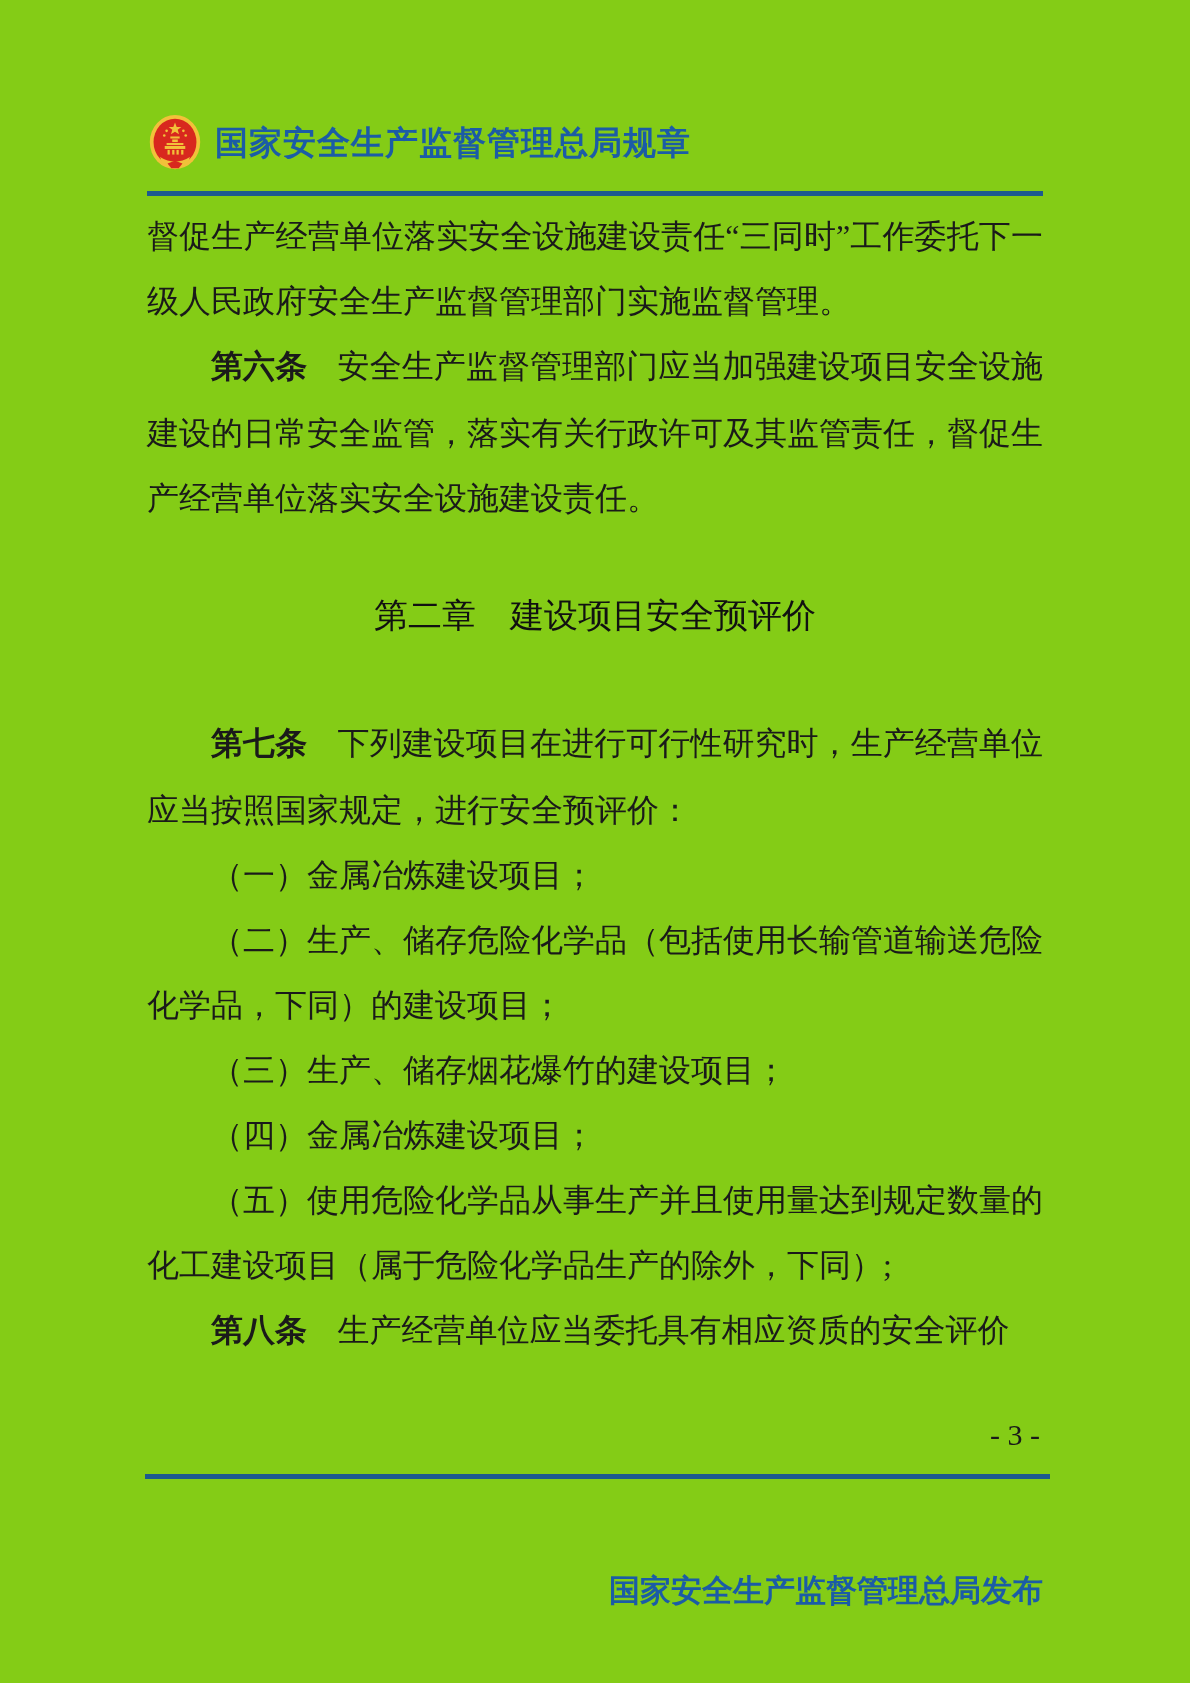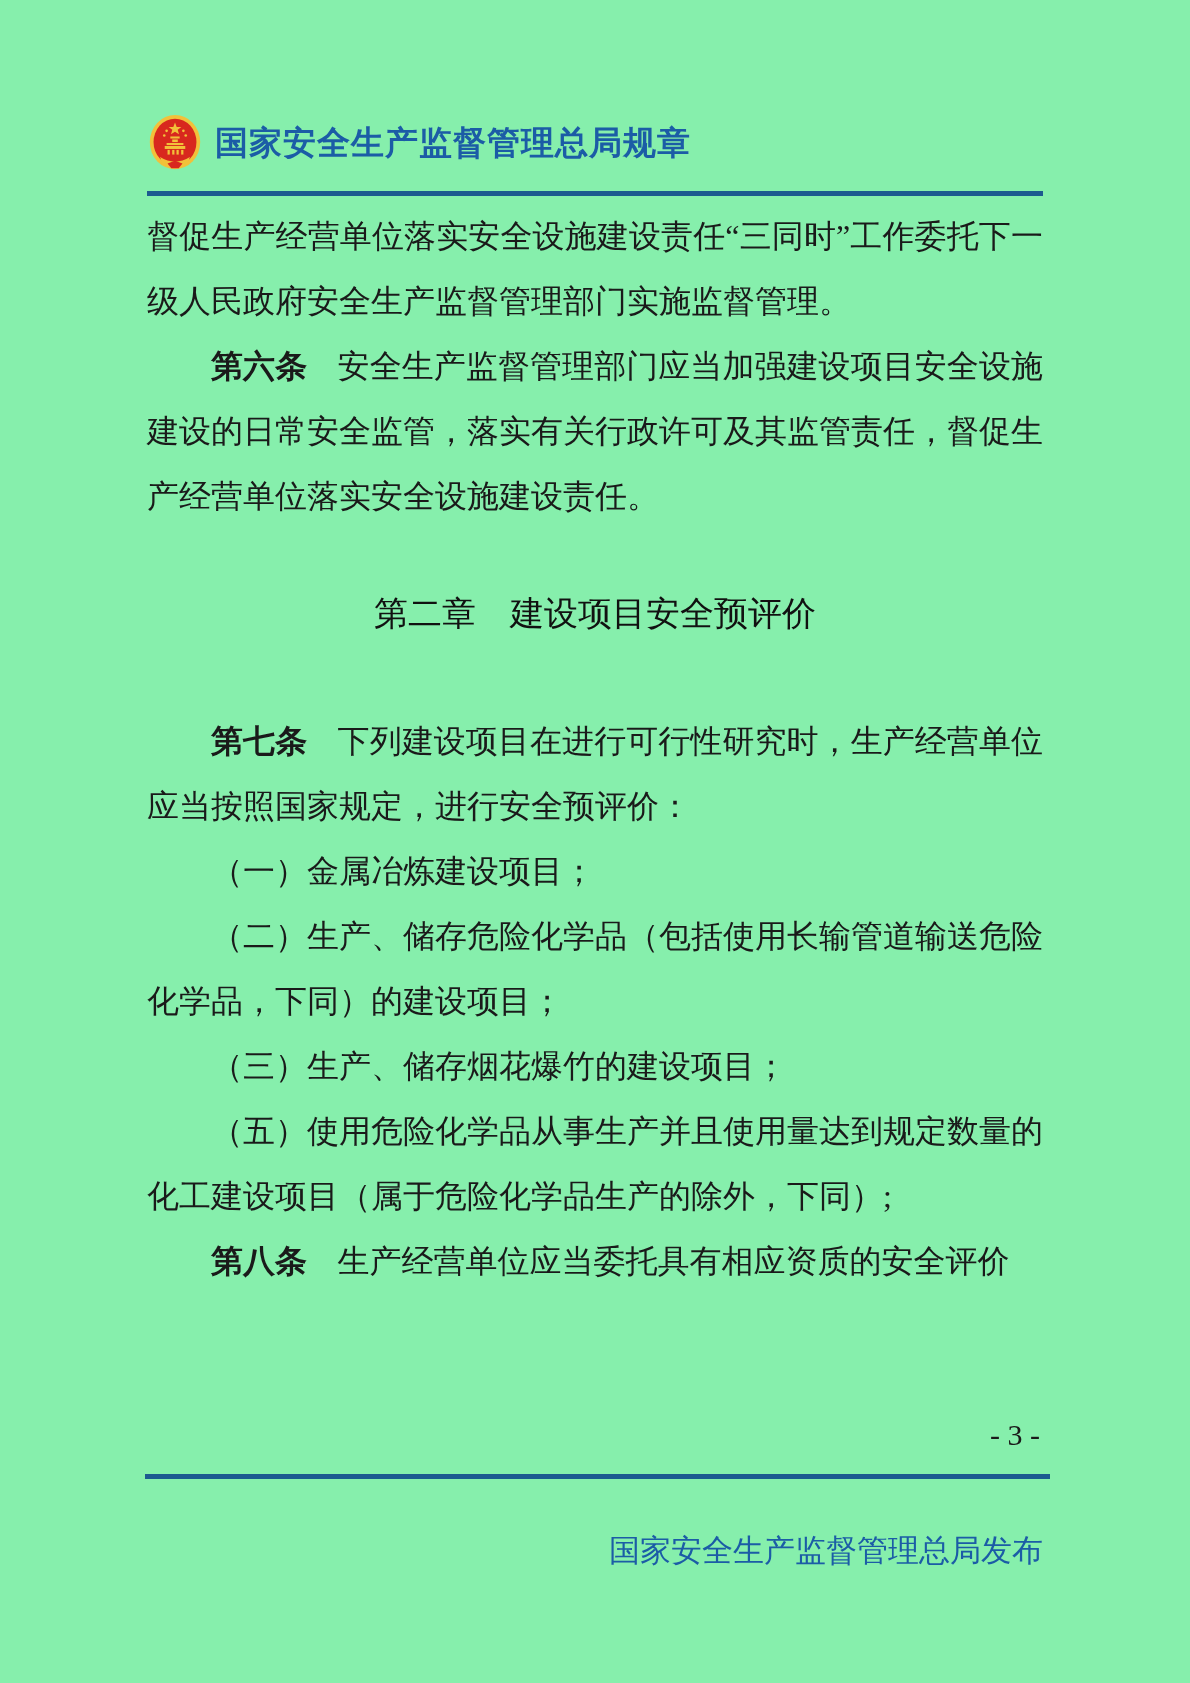--- a/index.html
+++ b/index.html
@@ -1,20 +1,20 @@
 <!DOCTYPE html>
 <html lang="zh"><head>
 <meta charset="utf-8">
 <style>
   html,body { margin:0; padding:0; background:#ffffff; }
   .page {
     position:relative;
     width:1190px; height:1683px;
     margin:0 auto;
-    background:#86efac;
+    background:#84cc16;
     box-sizing:border-box;
     padding:113px 147px 0 147px;
     font-family:"Liberation Serif", serif;
     color:#1a1a1a;
     overflow:hidden;
   }
   
   .header-row { display:flex; align-items:center; gap:12px; height:60px; }
   .emblem { width:56px; height:58px; flex:0 0 auto; }
   .header-title {
@@ -26,21 +26,21 @@
   .doc {
     margin-top:8px;
     font-size:32px;
     line-height:65px;
     text-align:justify;
   }
   .para { margin:0; text-indent:2em; }
   .para.flush { text-indent:0; }
   .lead {
     font-weight:700;
-    font-family:Liberation Sans, sans-serif;
+    font-family:Liberation Mono, monospace;
     margin-right:0.95em;
   }
   .lead:empty { margin-right:0; }
   .chapter-heading {
     font-size:34px; font-weight:400;
     font-family:"Liberation Sans", sans-serif;
     text-align:center; text-indent:0;
     line-height:44px;
     margin:62px 0 74px 0;
     color:#111;
@@ -48,22 +48,22 @@
   
   .page-number {
     position:absolute; top:1418px; right:150px;
     font-size:30px; color:#1a1a1a;
   }
   .footer-rule {
     position:absolute; left:145px; right:140px; top:1474px;
     height:5px; background:#1C5A8F;
   }
   .footer-publisher {
-    position:absolute; top:1530px; right:147px;
-    font-size:31px; font-weight:normal; color:#1B5CA6;
+    position:absolute; top:1570px; right:147px;
+    font-size:31px; font-weight:bold; color:#1B5CA6;
     white-space:nowrap;
   }
 </style>
 </head>
 <body>
 
 <div class="page">
 
   <div class="header-row">
     <svg class="emblem" viewBox="0 0 60 62" aria-hidden="true">
@@ -98,20 +98,21 @@
     <h2 class="chapter-heading">第二章　建设项目安全预评价</h2>
 
     <p class="para"><span class="lead">第七条</span><span>下列建设项目在进行可行性研究时，生产经营单位应当按照国家规定，进行安全预评价：</span></p>
 
     <p class="para"><span>（一）金属冶炼建设项目；</span></p>
 
     <p class="para"><span>（二）生产、储存危险化学品（包括使用长输管道输送危险化学品，下同）的建设项目；</span></p>
 
     <p class="para"><span>（三）生产、储存烟花爆竹的建设项目；</span></p>
 
+    <p class="para"><span>（四）金属冶炼建设项目；</span></p>
 
     <p class="para"><span>（五）使用危险化学品从事生产并且使用量达到规定数量的化工建设项目（属于危险化学品生产的除外，下同）;</span></p>
 
 
     <p class="para"><span class="lead">第八条</span><span>生产经营单位应当委托具有相应资质的安全评价</span></p>
 
   </div>
 
   <div class="page-number">- 3 -</div>
   <div class="footer-rule"></div>

